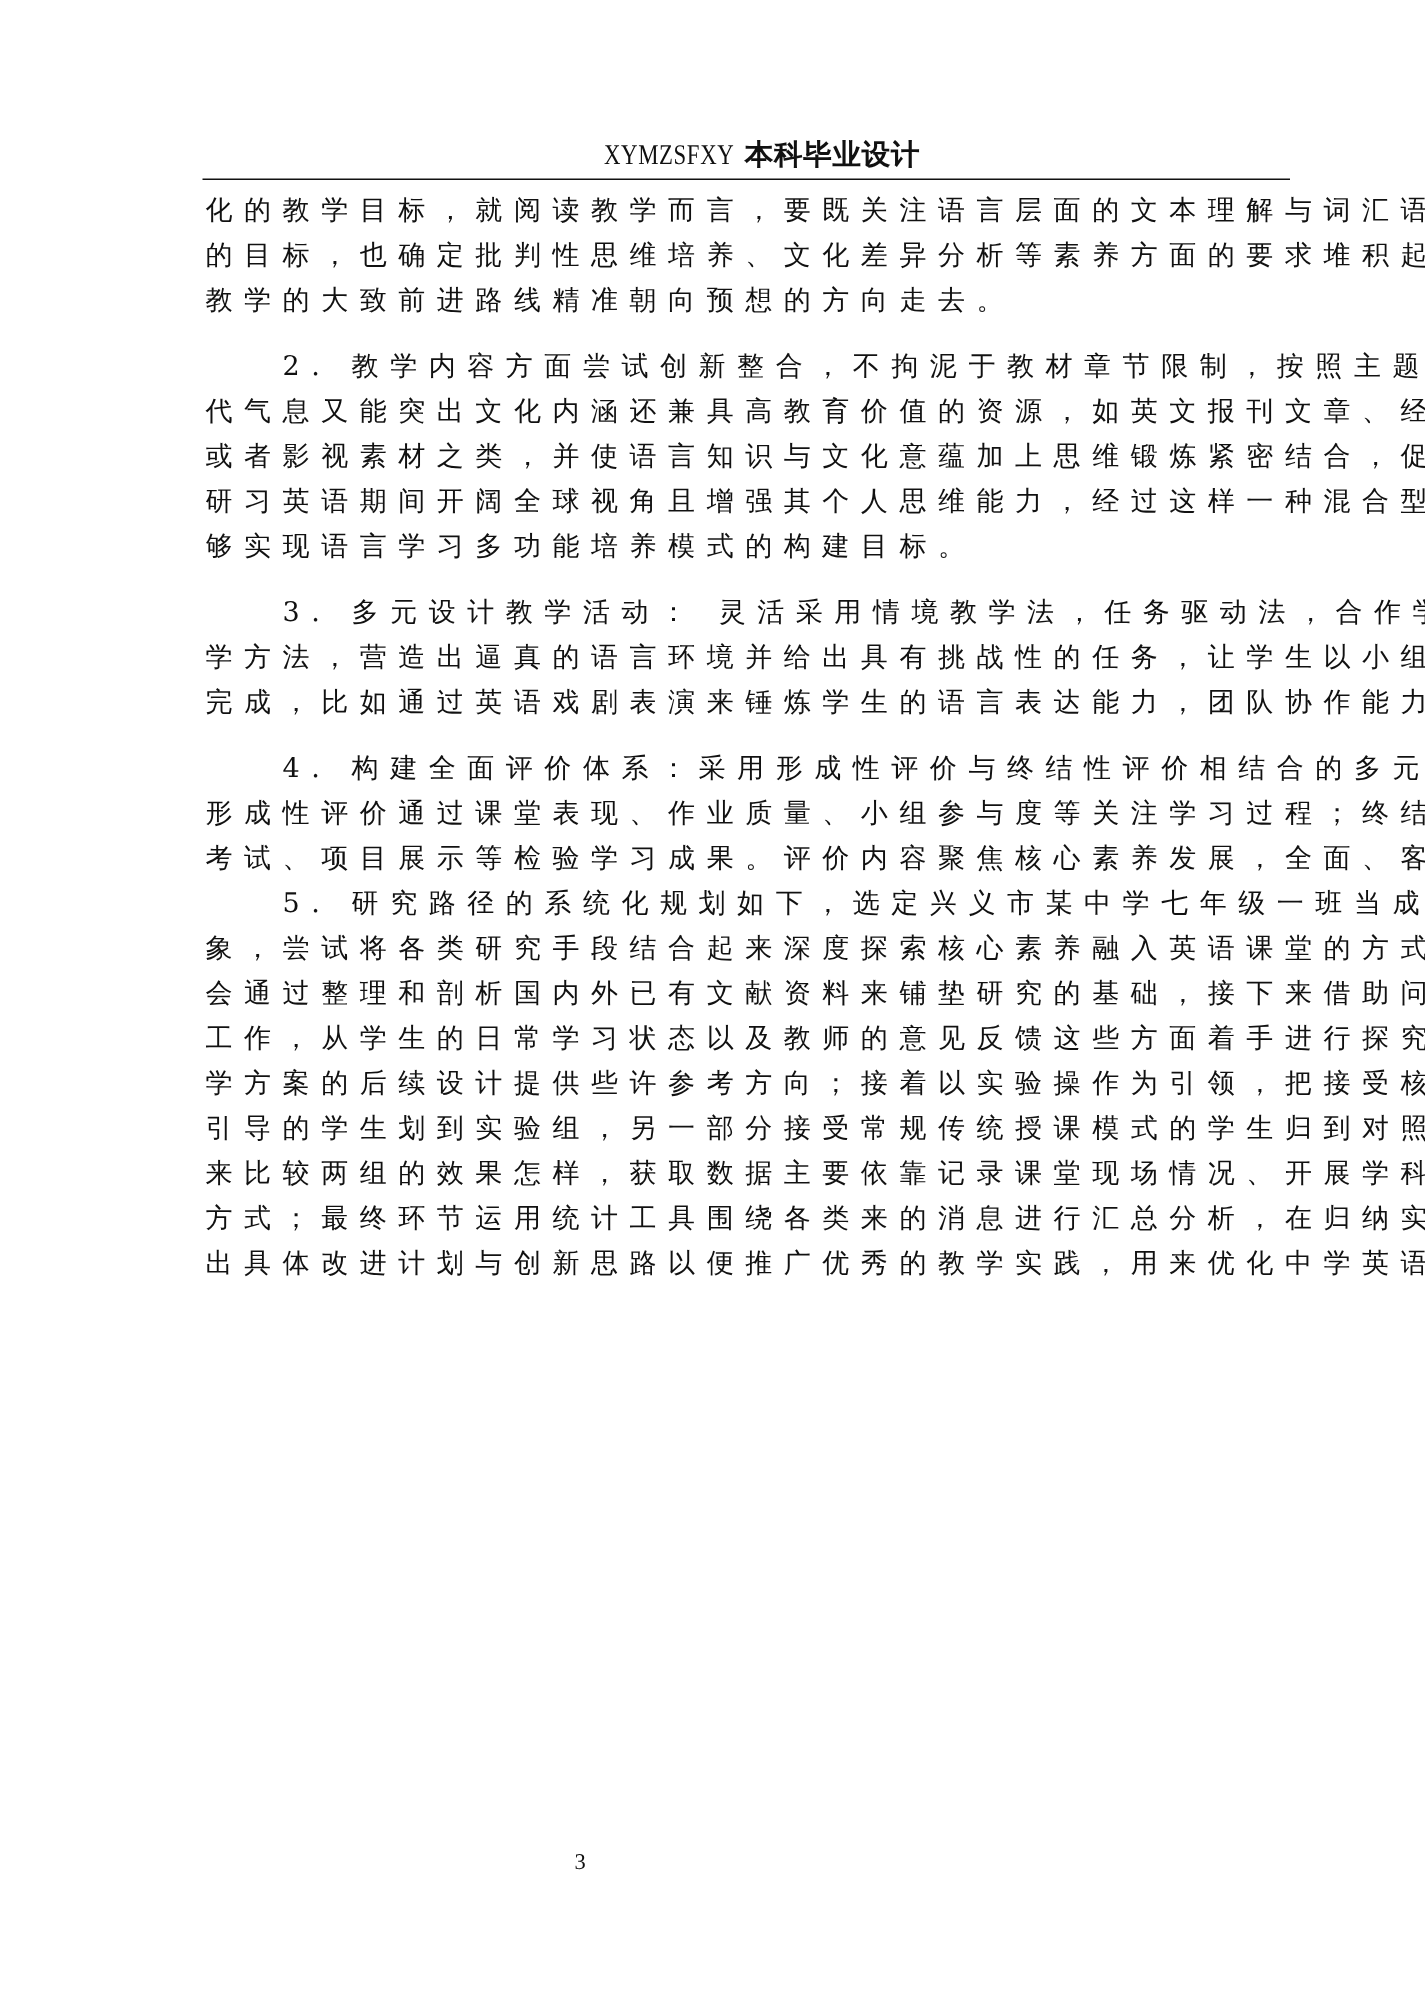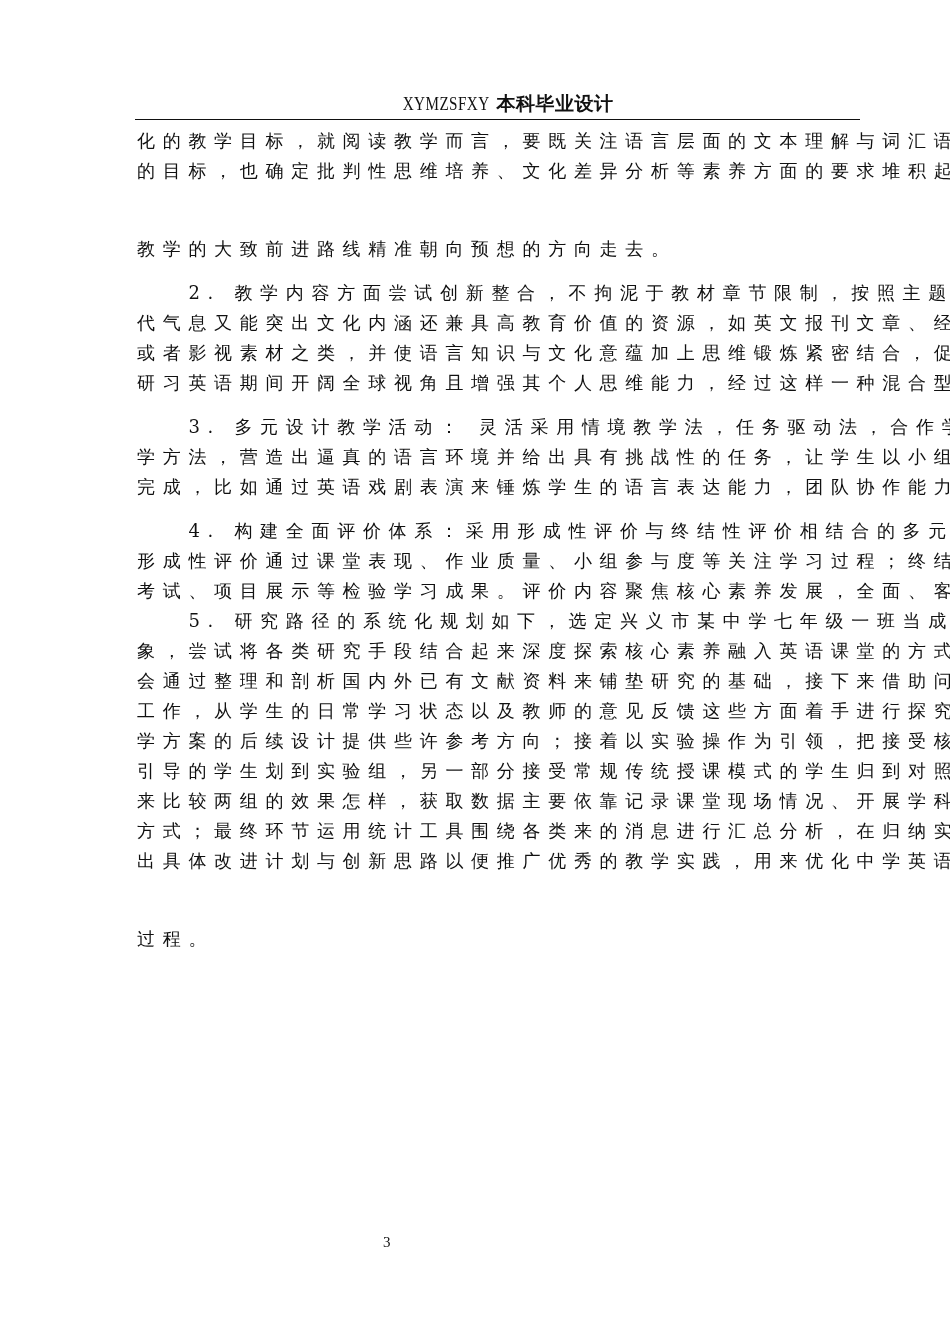--- a/index.html
+++ b/index.html
@@ -7,21 +7,21 @@
          font-family: "DejaVu Serif", "Liberation Serif", serif; color: #111; }
   .header { position: absolute; left: 135px; top: 90px; width: 725px; height: 29px;
             border-bottom: 1.5px solid #111; text-align: center; }
   .header-title { font-size: 19px; line-height: 26px; letter-spacing: 0.5px; }
   .header-title .latin { font-family: "Liberation Serif", serif; transform: scaleX(0.8); display: inline-block; transform-origin: right; }
   .header-title .cn { font-family: Liberation Mono, monospace; font-weight: bold; }
   .body { position: absolute; left: 137px; top: 126px; width: 724px; }
   .para { margin: 0; font-size: 18px; line-height: 30px; letter-spacing: 7.7px;
           text-align: justify; word-break: break-all; }
   .para .line { display: block; white-space: nowrap; height: 30px; text-align-last: justify; }
-  .para .line.last { text-align-last: left; margin-top: 48px; }
+  .para .line.last { text-align-last: left; }
   .gap { height: 14px; }
   .gap.none { height: 0; }
   .page-number { position: absolute; left: 383px; top: 1234px; font-size: 15px;
                  font-family: "Liberation Serif", serif; }
 </style>
 </head>
 <body>
 
 <div class="header">
   <div class="header-title">
@@ -37,20 +37,21 @@
     <span class="line">的目标，也确定批判性思维培养、文化差异分析等素养方面的要求堆积起来，从而让</span>
     <span class="line last">教学的大致前进路线精准朝向预想的方向走去。</span>
   </p>
   <div class="gap"></div>
 
   <p class="para">
     <span class="line">　　2. 教学内容方面尝试创新整合，不拘泥于教材章节限制，按照主题选取出既有时</span>
     <span class="line">代气息又能突出文化内涵还兼具高教育价值的资源，如英文报刊文章、经典文学片段</span>
     <span class="line">或者影视素材之类，并使语言知识与文化意蕴加上思维锻炼紧密结合，促使学习者在</span>
     <span class="line">研习英语期间开阔全球视角且增强其个人思维能力，经过这样一种混合型教学方法能</span>
+    <span class="line last">够实现语言学习多功能培养模式的构建目标。</span>
   </p>
   <div class="gap"></div>
 
   <p class="para">
     <span class="line">　　3. 多元设计教学活动： 灵活采用情境教学法，任务驱动法，合作学习法等多种教</span>
     <span class="line">学方法，营造出逼真的语言环境并给出具有挑战性的任务，让学生以小组形式共同去</span>
     <span class="line">完成，比如通过英语戏剧表演来锤炼学生的语言表达能力，团队协作能力以及革新意</span>
   </p>
   <div class="gap"></div>
 
@@ -64,17 +65,16 @@
   <p class="para">
     <span class="line">　　5. 研究路径的系统化规划如下，选定兴义市某中学七年级一班当成研究的重点对</span>
     <span class="line">象，尝试将各类研究手段结合起来深度探索核心素养融入英语课堂的方式，起始阶段</span>
     <span class="line">会通过整理和剖析国内外已有文献资料来铺垫研究的基础，接下来借助问卷展开调查</span>
     <span class="line">工作，从学生的日常学习状态以及教师的意见反馈这些方面着手进行探究，借此给教</span>
     <span class="line">学方案的后续设计提供些许参考方向；接着以实验操作为引领，把接受核心素养教育</span>
     <span class="line">引导的学生划到实验组，另一部分接受常规传统授课模式的学生归到对照组，然后再</span>
     <span class="line">来比较两组的效果怎样，获取数据主要依靠记录课堂现场情况、开展学科技能考核等</span>
     <span class="line">方式；最终环节运用统计工具围绕各类来的消息进行汇总分析，在归纳实践经验后提</span>
     <span class="line">出具体改进计划与创新思路以便推广优秀的教学实践，用来优化中学英语课程改革的</span>
-    <span class="line last">过程。</span>
   </p>
 </div>
 
 <div class="page-number">3</div>
 
 </body></html>

